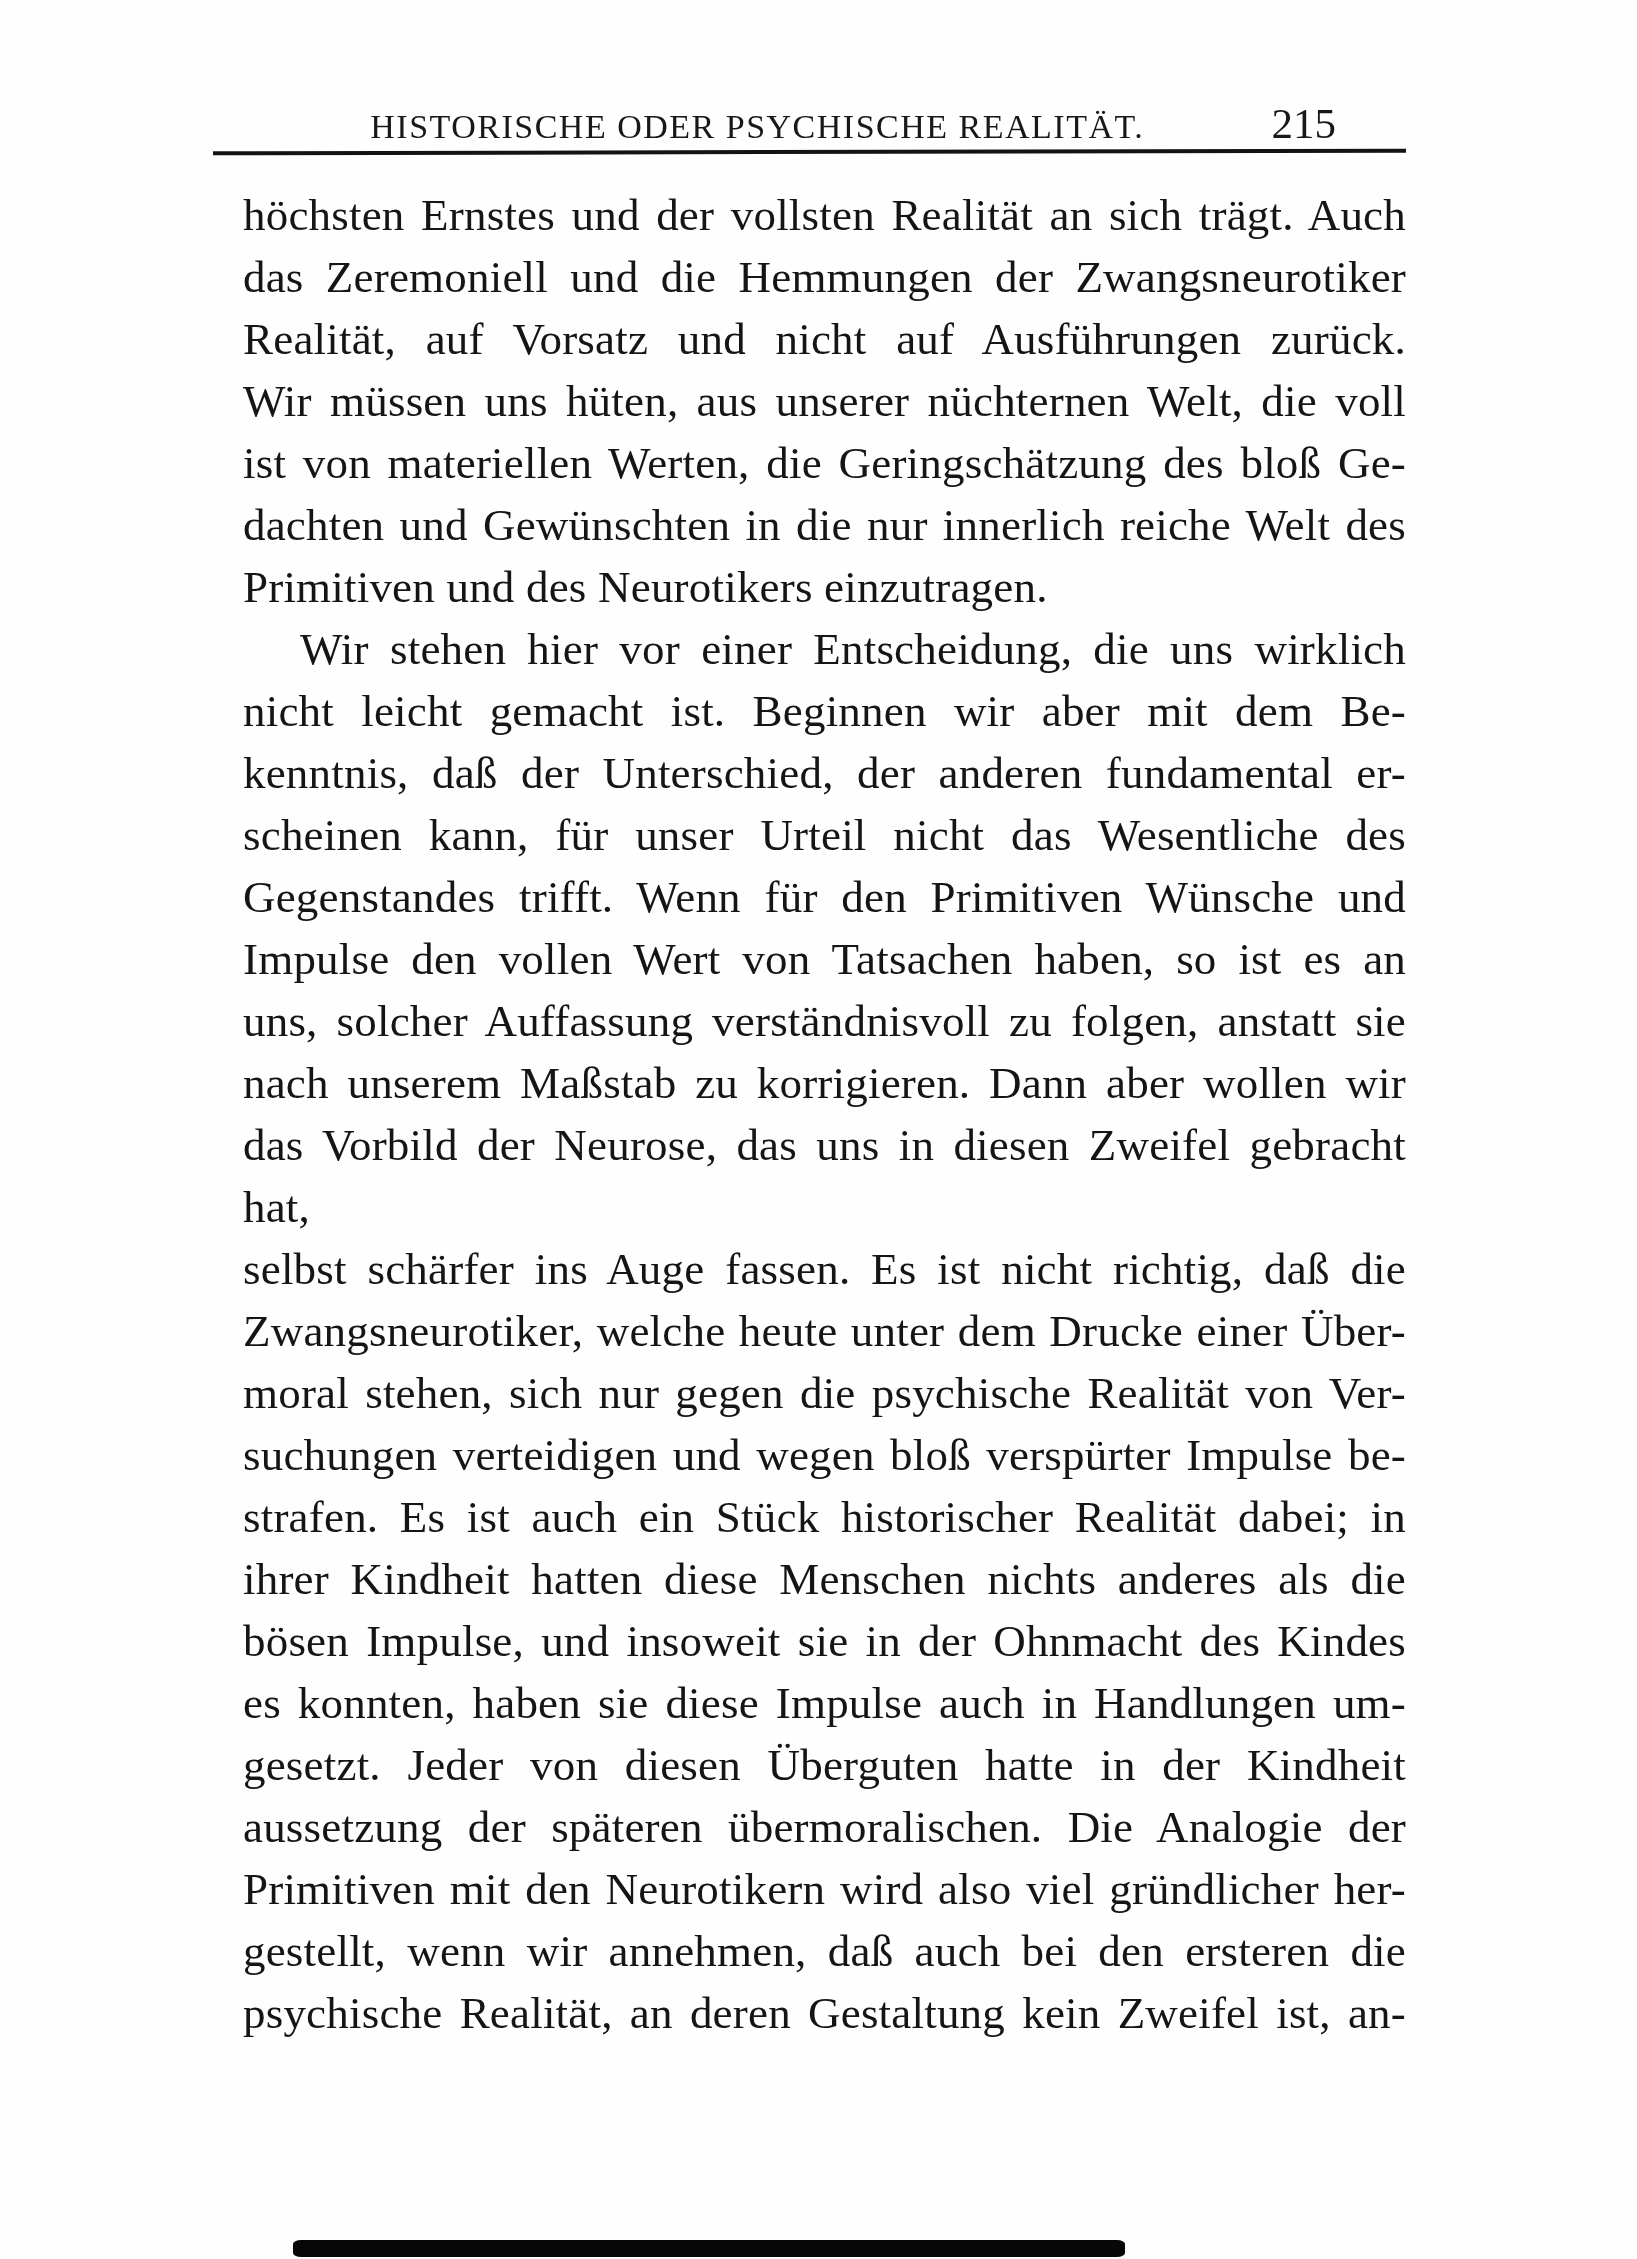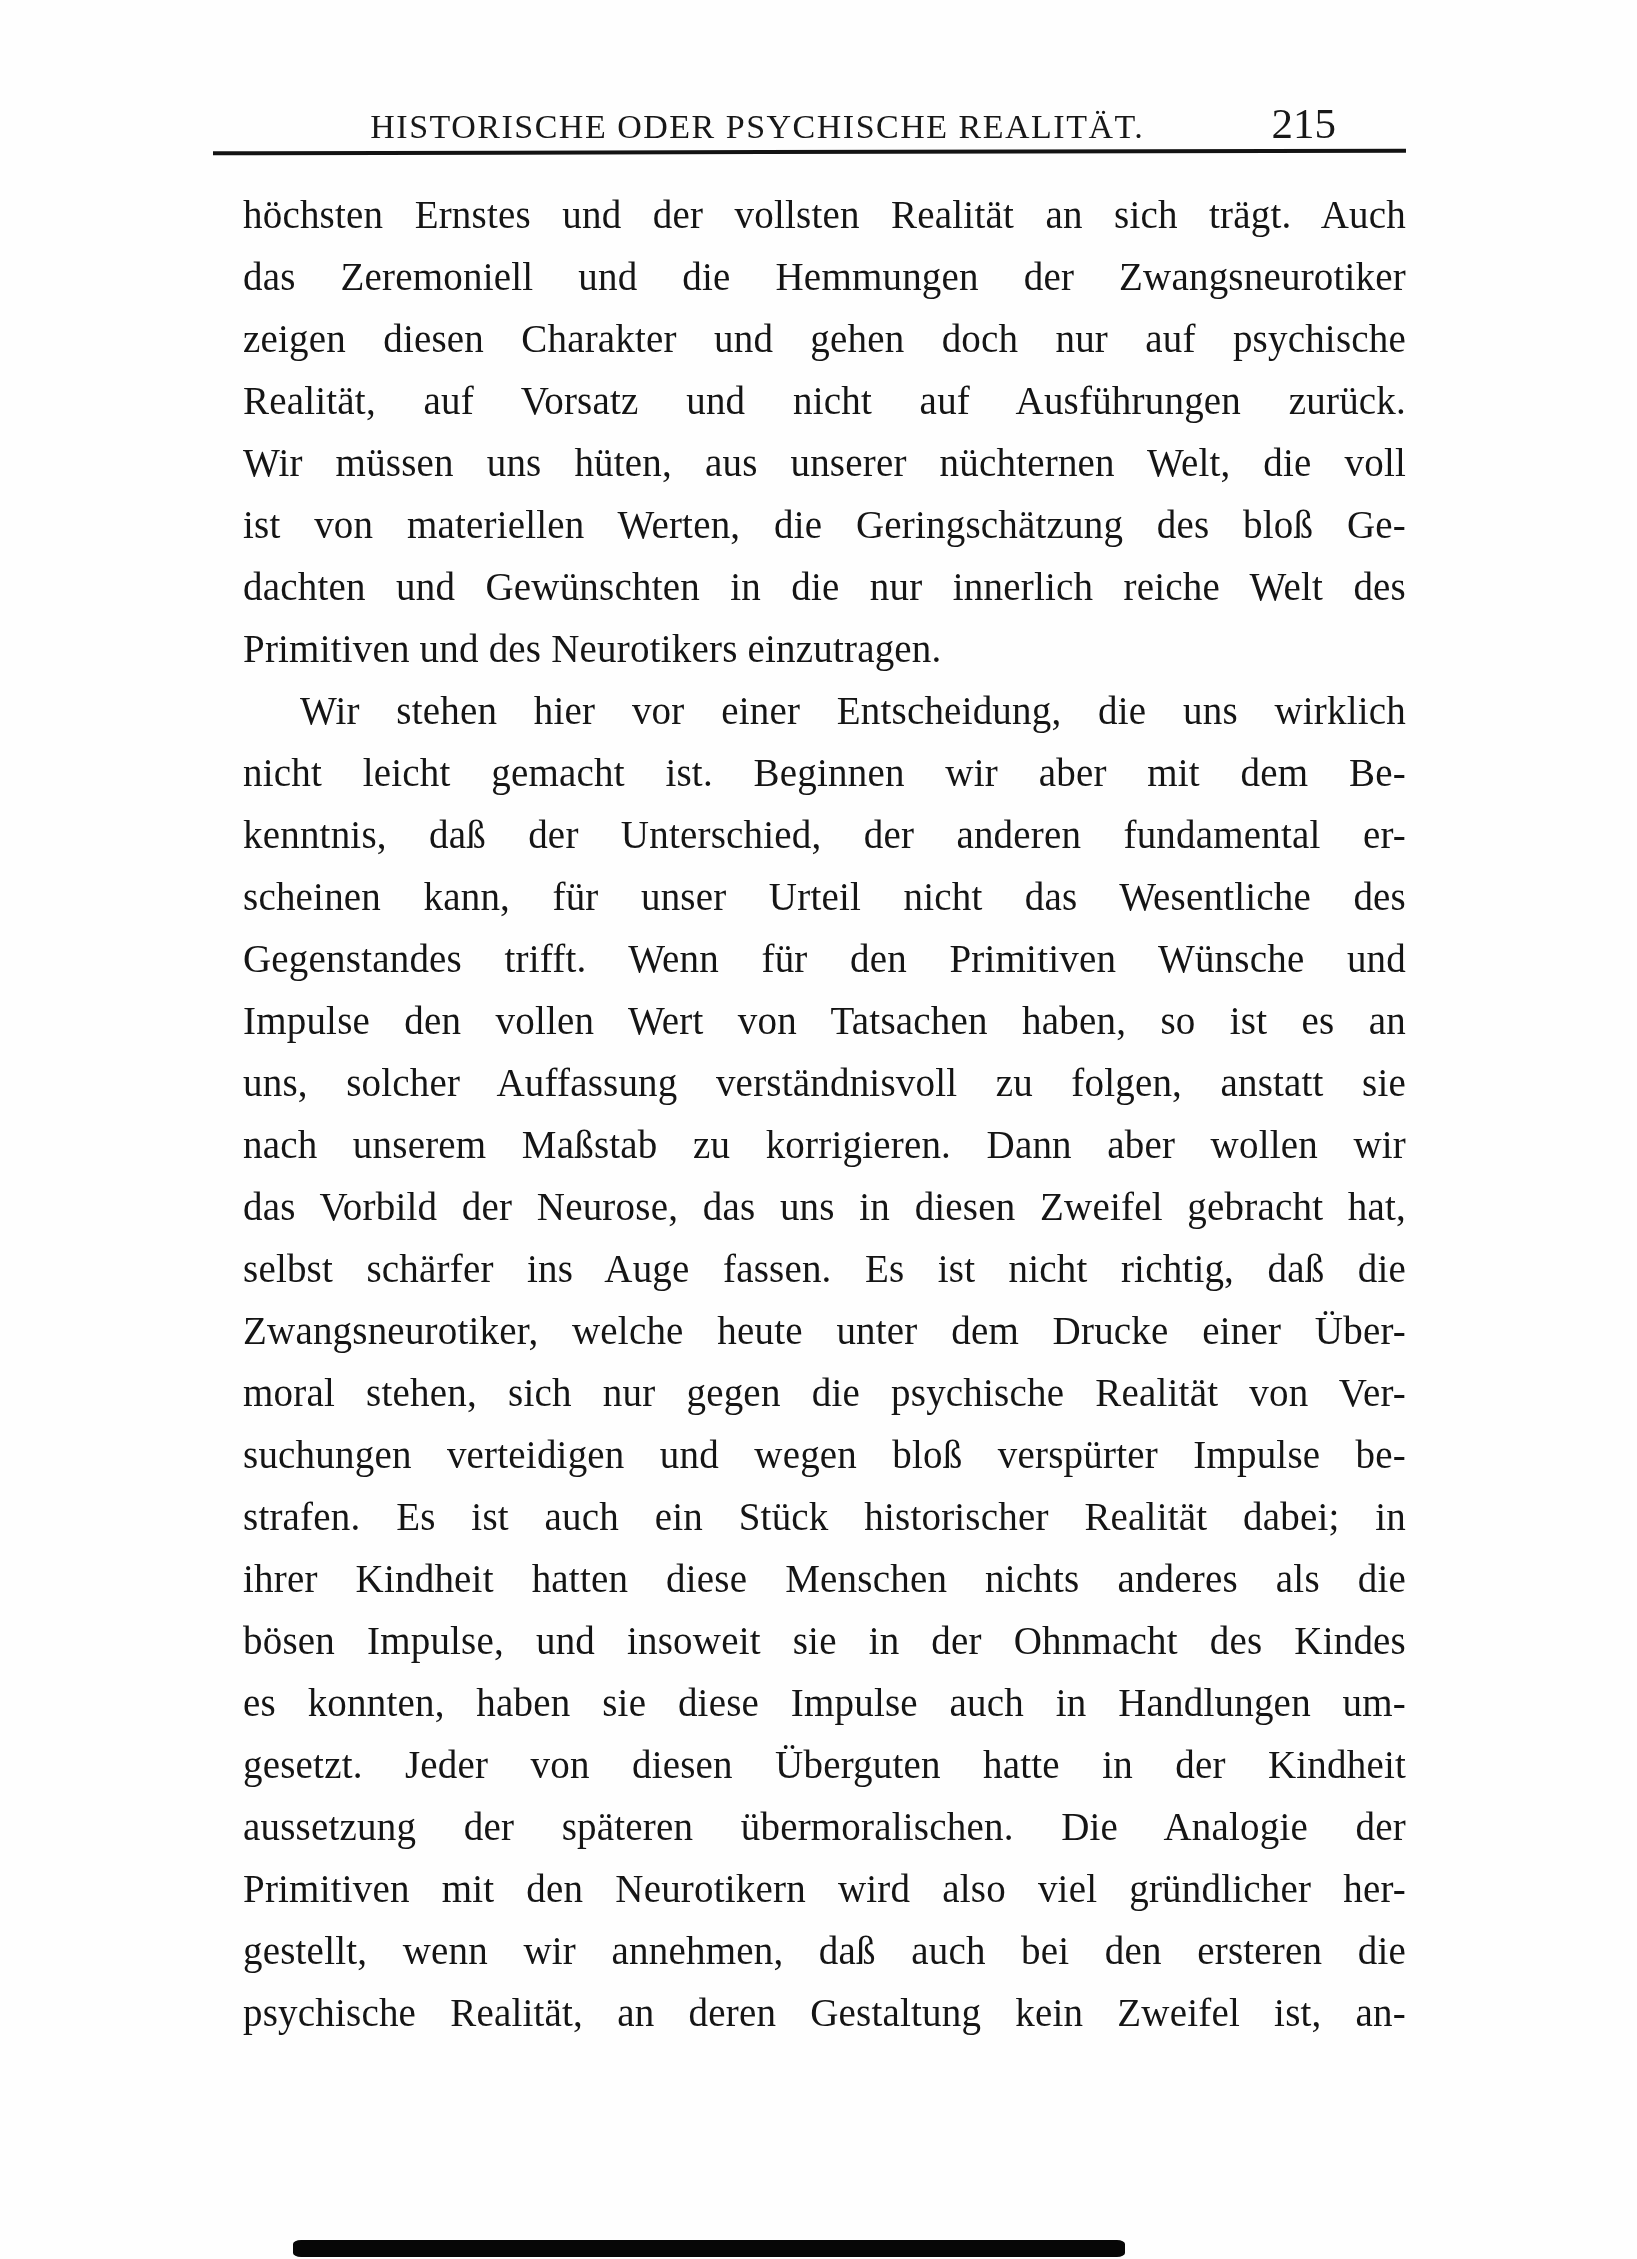--- a/index.html
+++ b/index.html
@@ -47,21 +47,21 @@
     width: 1193px;
     height: 4px;
     background: #131313;
     transform: rotate(-0.12deg);
   }
   .body-text {
     position: absolute;
     left: 243px;
     top: 184px;
     width: 1163px;
-    font-size: 39px;
+    font-size: 45px;
     line-height: 62px;
     letter-spacing: 0.2px;
   }
   .line {
     text-align: justify;
     text-align-last: justify;
     white-space: normal;
   }
   .line.indent {
     padding-left: 57px;
@@ -87,21 +87,20 @@
   <div class="header">
     <div class="running-title">HISTORISCHE ODER PSYCHISCHE REALITÄT.</div>
     <div class="folio">215</div>
   </div>
 
   <div class="header-rule"></div>
 
   <div class="body-text">
       <div class="line">höchsten Ernstes und der vollsten Realität an sich trägt. Auch</div>
       <div class="line">das Zeremoniell und die Hemmungen der Zwangsneurotiker</div>
-      <div class="line">zeigen diesen Charakter und gehen doch nur auf psychische</div>
       <div class="line">Realität, auf Vorsatz und nicht auf Ausführungen zurück.</div>
       <div class="line">Wir müssen uns hüten, aus unserer nüchternen Welt, die voll</div>
       <div class="line">ist von materiellen Werten, die Geringschätzung des bloß Ge-</div>
       <div class="line">dachten und Gewünschten in die nur innerlich reiche Welt des</div>
       <div class="line para-end">Primitiven und des Neurotikers einzutragen.</div>
       <div class="line indent">Wir stehen hier vor einer Entscheidung, die uns wirklich</div>
       <div class="line">nicht leicht gemacht ist.  Beginnen wir aber mit dem Be-</div>
       <div class="line">kenntnis, daß der Unterschied, der anderen fundamental er-</div>
       <div class="line">scheinen kann, für unser Urteil nicht das Wesentliche des</div>
       <div class="line">Gegenstandes trifft.  Wenn für den Primitiven Wünsche und</div>

